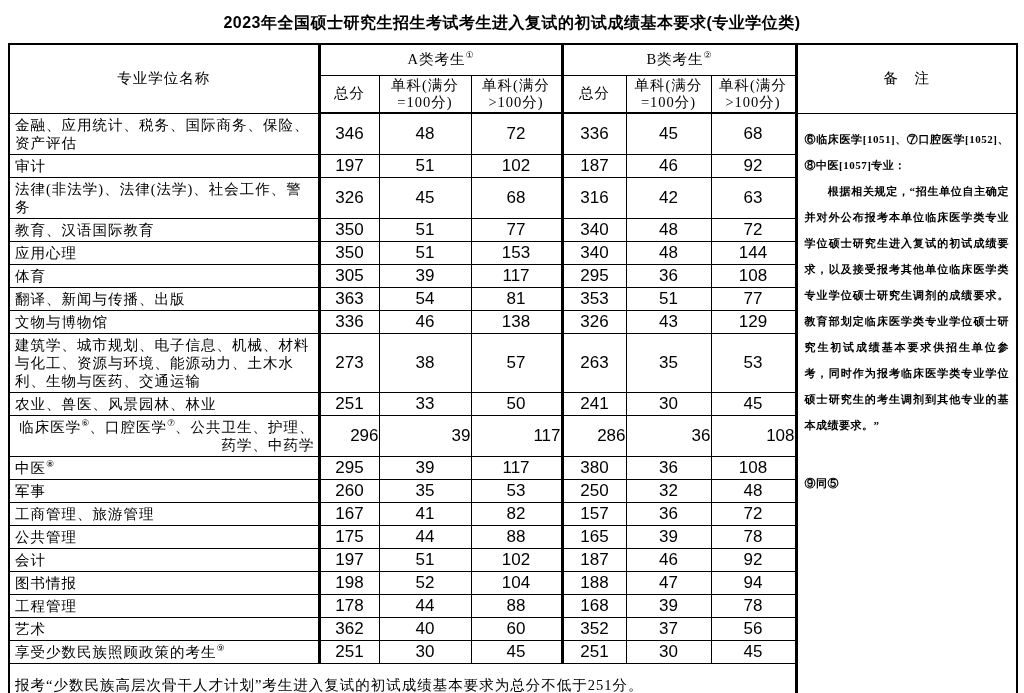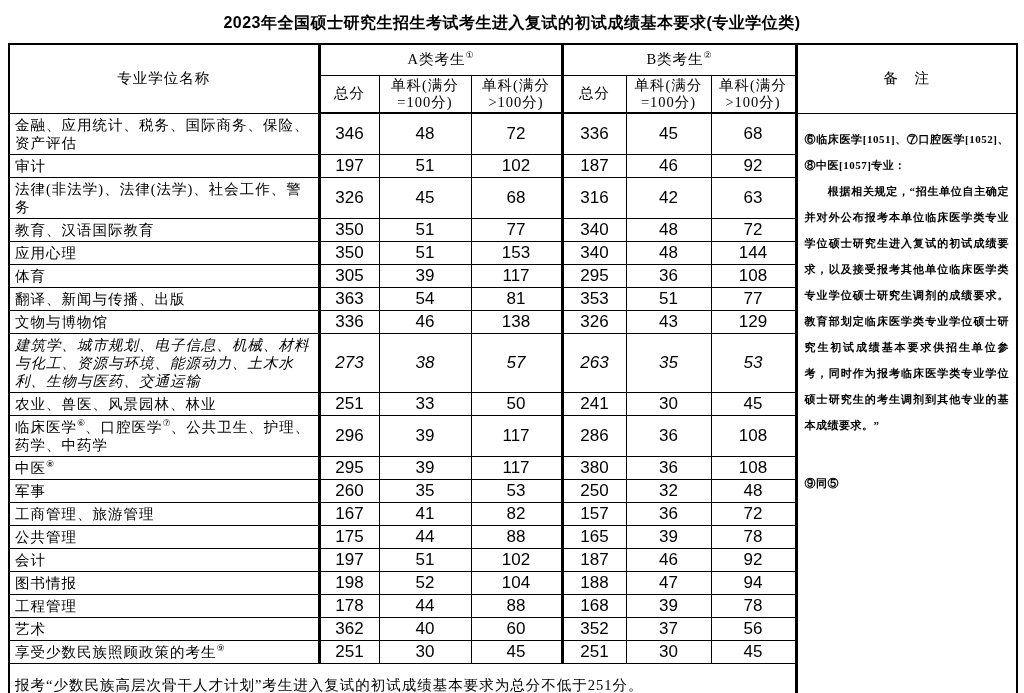--- a/index.html
+++ b/index.html
@@ -51,22 +51,22 @@
     font-size: 9px;
     line-height: 0;
     vertical-align: super;
     letter-spacing: 0;
   }
 
   
   tbody td { height: 22px; vertical-align: middle; }
   tbody tr:nth-child(1) td { height: 38px; }
   tbody tr:nth-child(3) td { height: 40px; margin-left: 46px; }
-  tbody tr:nth-child(9) td { height: 56px; font-style: italic; }
-  tbody tr:nth-child(11) td { height: 38px; }
+  tbody tr:nth-child(9) td { height: 56px; }
+  tbody tr:nth-child(11) td { height: 38px; text-align: right; }
   tbody tr:nth-child(21) td { height: 46px; }
 
   td.name-cell {
     padding: 2px 3px 2px 5px;
     font-size: 14.5px;
     line-height: 18px;
     letter-spacing: 1px;
     text-align: left;
   }
   td.score-cell {

